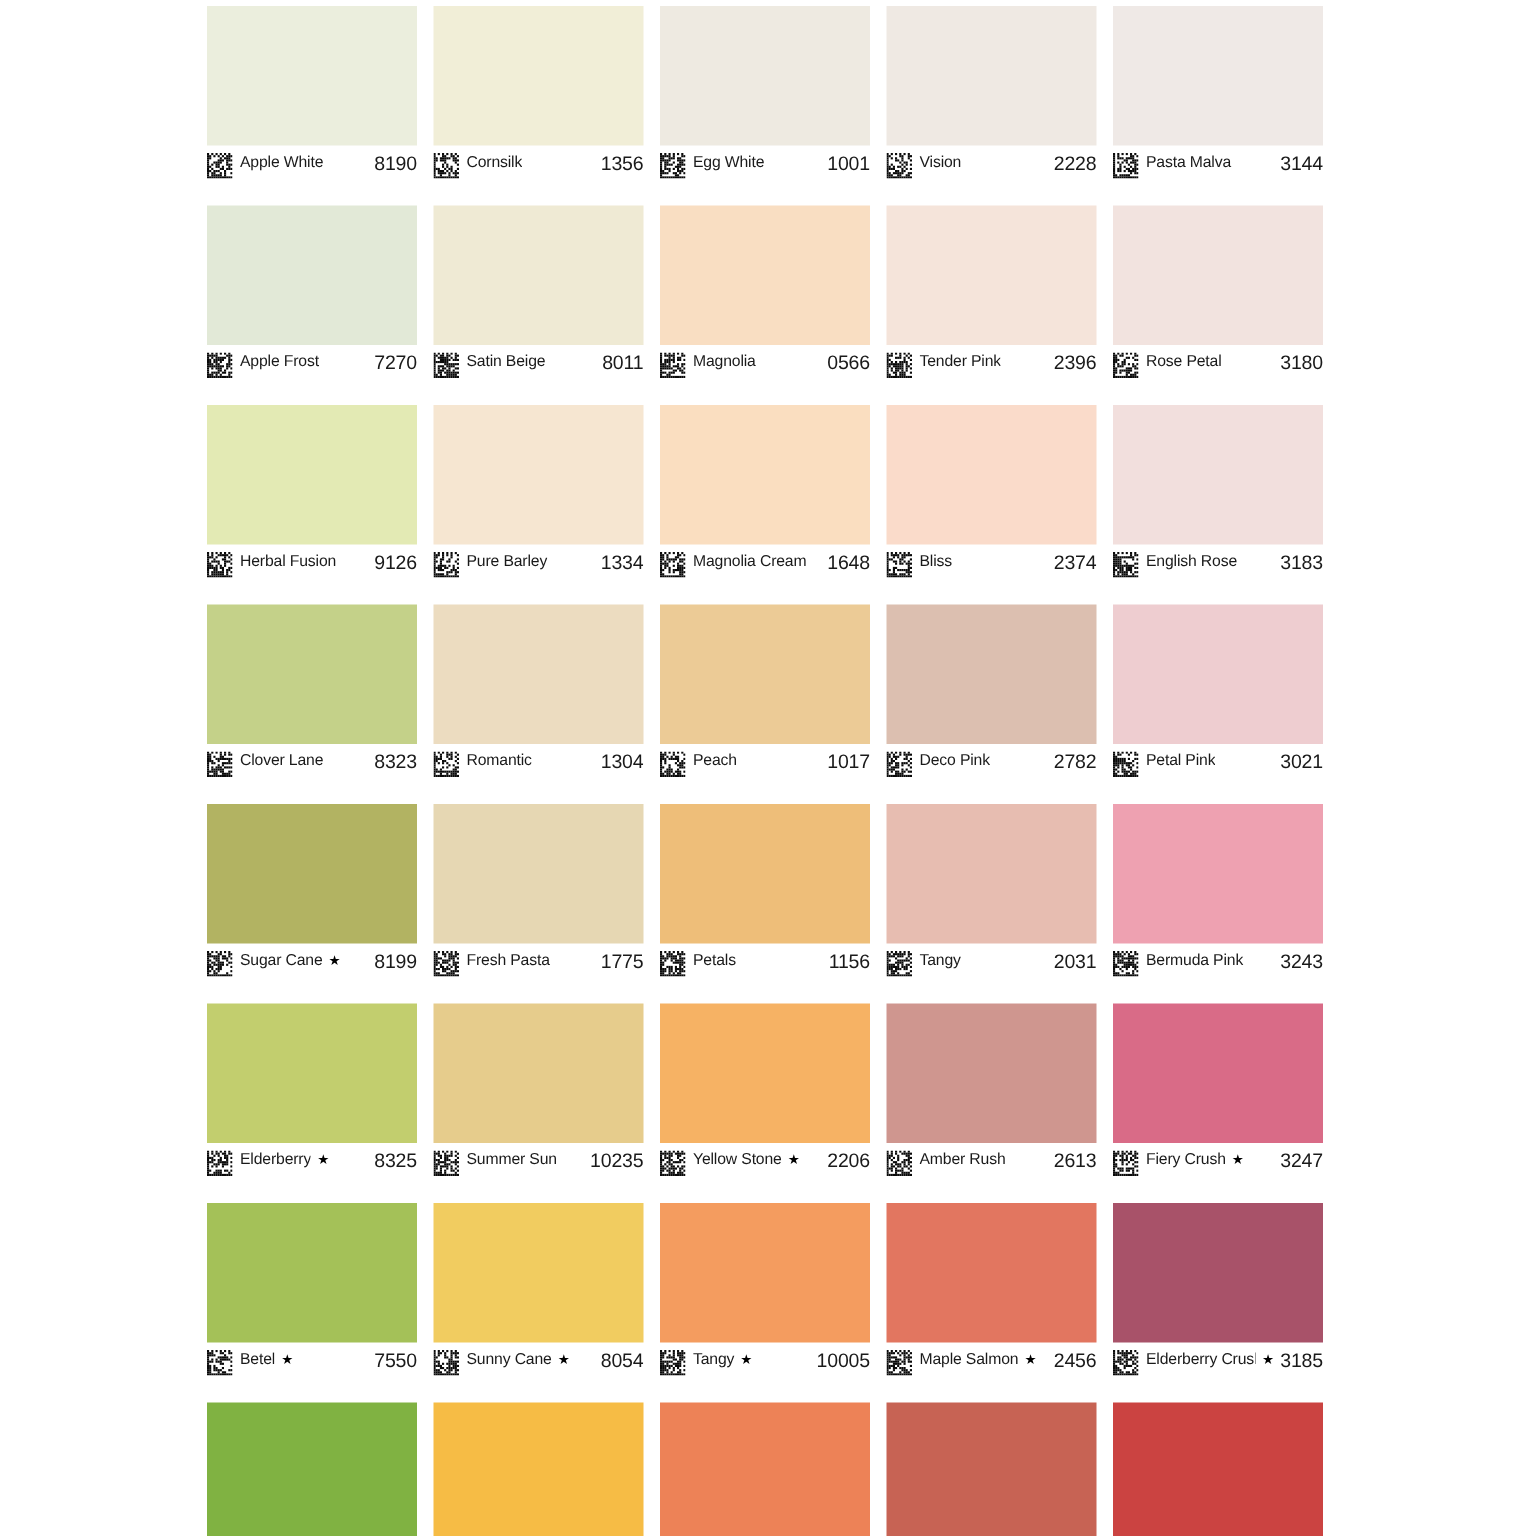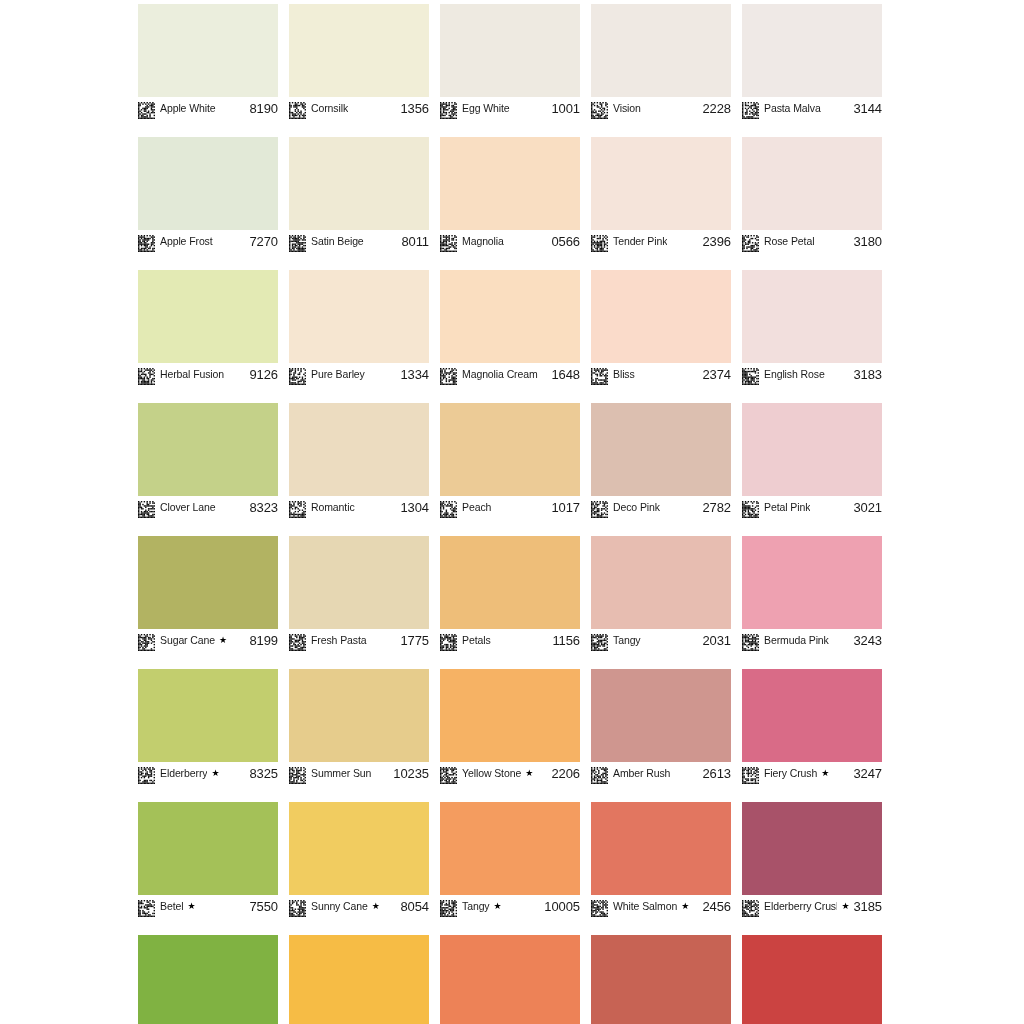--- a/index.html
+++ b/index.html
@@ -3336,21 +3336,21 @@
             <rect x="3" y="11" width="1" height="1" fill="#0a0a0a"></rect>
             <rect x="4" y="11" width="1" height="1" fill="#0a0a0a"></rect>
             <rect x="5" y="11" width="1" height="1" fill="#0a0a0a"></rect>
             <rect x="6" y="11" width="1" height="1" fill="#0a0a0a"></rect>
             <rect x="7" y="11" width="1" height="1" fill="#0a0a0a"></rect>
             <rect x="8" y="11" width="1" height="1" fill="#0a0a0a"></rect>
             <rect x="9" y="11" width="1" height="1" fill="#0a0a0a"></rect>
             <rect x="10" y="11" width="1" height="1" fill="#0a0a0a"></rect>
             <rect x="11" y="11" width="1" height="1" fill="#0a0a0a"></rect>
           </svg>
-          <span class="swatch-name">White Salmon</span>
+          <span class="swatch-name">Maple Salmon</span>
           <span class="swatch-star">★</span>
           <span class="swatch-code">2456</span>
         </div>
       </div>
       <div class="swatch-card">
         <div class="swatch-chip" style="background: rgb(168, 82, 105);"></div>
         <div class="swatch-label">
           <svg class="code-icon" viewBox="0 0 12 12">
             <rect x="0" y="0" width="12" height="12" fill="#ffffff"></rect>
             <rect x="0" y="0" width="1" height="1" fill="#0a0a0a"></rect>

